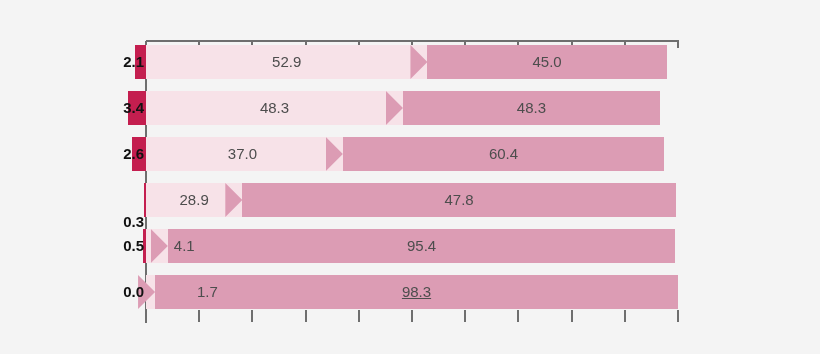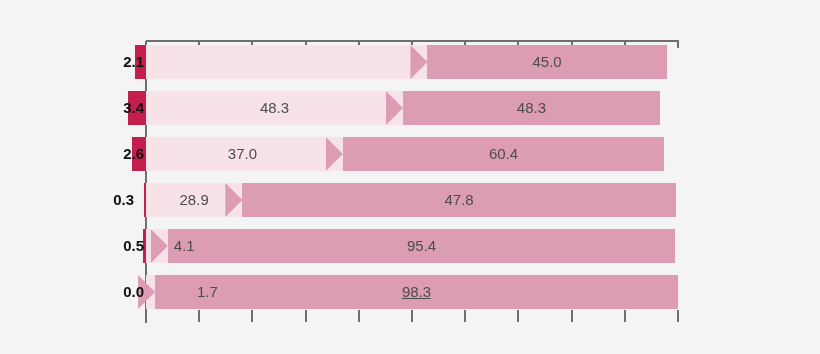--- a/index.html
+++ b/index.html
@@ -116,20 +116,21 @@
       <div class="tick-bottom" style="left: 677px;"></div>
     </div>
 
   <div id="rows-container">
       <div class="bar-row" style="top: 45px;">
         <div class="seg seg-neg" style="left: 134.828px; width: 11.172px;"></div>
         <div class="seg seg-mid" style="left: 146px; width: 281.428px;"></div>
         <div class="seg seg-pos" style="left: 427.428px; width: 239.4px;"></div>
         <div class="chevron" style="left: 410.428px;"></div>
         <div class="val-label neg" style="left: 86px; width: 58px;">2.1</div>
+        <div class="val-label center" style="left: 146px; width: 281.428px;">52.9</div>
         <div class="val-label center" style="left: 427.428px; width: 239.4px;">45.0</div>
       </div>
       <div class="bar-row" style="top: 91px;">
         <div class="seg seg-neg" style="left: 127.912px; width: 18.088px;"></div>
         <div class="seg seg-mid" style="left: 146px; width: 256.956px;"></div>
         <div class="seg seg-pos" style="left: 402.956px; width: 256.956px;"></div>
         <div class="chevron" style="left: 385.956px;"></div>
         <div class="val-label neg" style="left: 86px; width: 58px;">3.4</div>
         <div class="val-label center" style="left: 146px; width: 256.956px;">48.3</div>
         <div class="val-label center" style="left: 402.956px; width: 256.956px;">48.3</div>
@@ -141,21 +142,21 @@
         <div class="chevron" style="left: 325.84px;"></div>
         <div class="val-label neg" style="left: 86px; width: 58px;">2.6</div>
         <div class="val-label center" style="left: 144px; width: 196.84px;">37.0</div>
         <div class="val-label center" style="left: 342.84px; width: 321.328px;">60.4</div>
       </div>
       <div class="bar-row" style="top: 183px;">
         <div class="seg seg-neg" style="left: 144.404px; width: 1.596px;"></div>
         <div class="seg seg-mid" style="left: 146px; width: 96.292px;"></div>
         <div class="seg seg-pos" style="left: 242.292px; width: 433.58px;"></div>
         <div class="chevron" style="left: 225.292px;"></div>
-        <div class="val-label neg" style="left: 76px; width: 58px;">0.3</div>
+        <div class="val-label neg" style="left: 86px; width: 58px; margin-top: 22px;">0.3</div>
         <div class="val-label center" style="left: 146px; width: 96.292px;">28.9</div>
         <div class="val-label center" style="left: 242.292px; width: 433.58px;">47.8</div>
       </div>
       <div class="bar-row" style="top: 229px;">
         <div class="seg seg-neg" style="left: 143.34px; width: 2.66px;"></div>
         <div class="seg seg-mid" style="left: 146px; width: 21.812px;"></div>
         <div class="seg seg-pos" style="left: 167.812px; width: 507.528px;"></div>
         <div class="chevron" style="left: 150.812px;"></div>
         <div class="val-label neg" style="left: 86px; width: 58px;">0.5</div>
         <div class="val-label center" style="left: 173.812px; width: 40px; text-align: left;">4.1</div>

